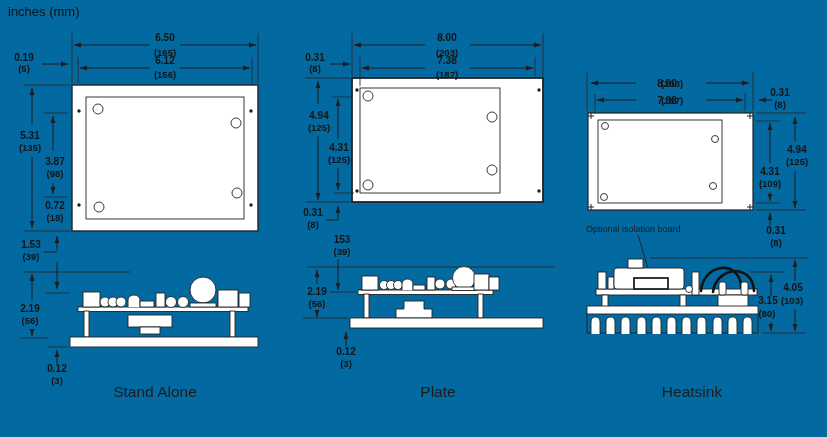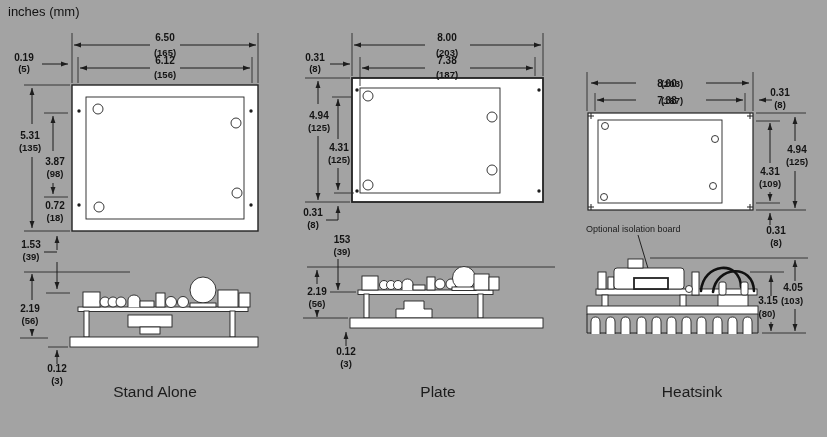--- a/index.html
+++ b/index.html
@@ -1,16 +1,16 @@
 <!DOCTYPE html>
 <html><head>
 <meta charset="utf-8">
 <style>
   html,body { margin:0; padding:0; background:#ffffff; }
-  #canvas { position:relative; width:827px; height:437px; background:#a3a3a3; overflow:hidden; }
+  #canvas { position:relative; width:827px; height:437px; background:#0369a1; overflow:hidden; }
   svg { display:block; }
   .ln   { stroke:#222; stroke-width:1; fill:none; }
   .ext  { stroke:#2a2a2a; stroke-width:0.9; fill:none; }
   .dim  { stroke:#1d1d1d; stroke-width:1; fill:none; }
   .shape{ stroke:#222; stroke-width:1.1; fill:#fff; }
   .thin { stroke:#222; stroke-width:0.9; fill:#fff; }
   .dot  { fill:#1d1d1d; stroke:none; }
   .wire { stroke:#111; stroke-width:2.6; fill:none; stroke-linecap:round; }
   .din  { font-family:"Liberation Sans",sans-serif; font-size:10px; font-weight:bold; fill:#141414; text-anchor:middle; }
   .dmm  { font-family:"Liberation Sans",sans-serif; font-size:9.5px; font-weight:bold; fill:#141414; text-anchor:middle; }

